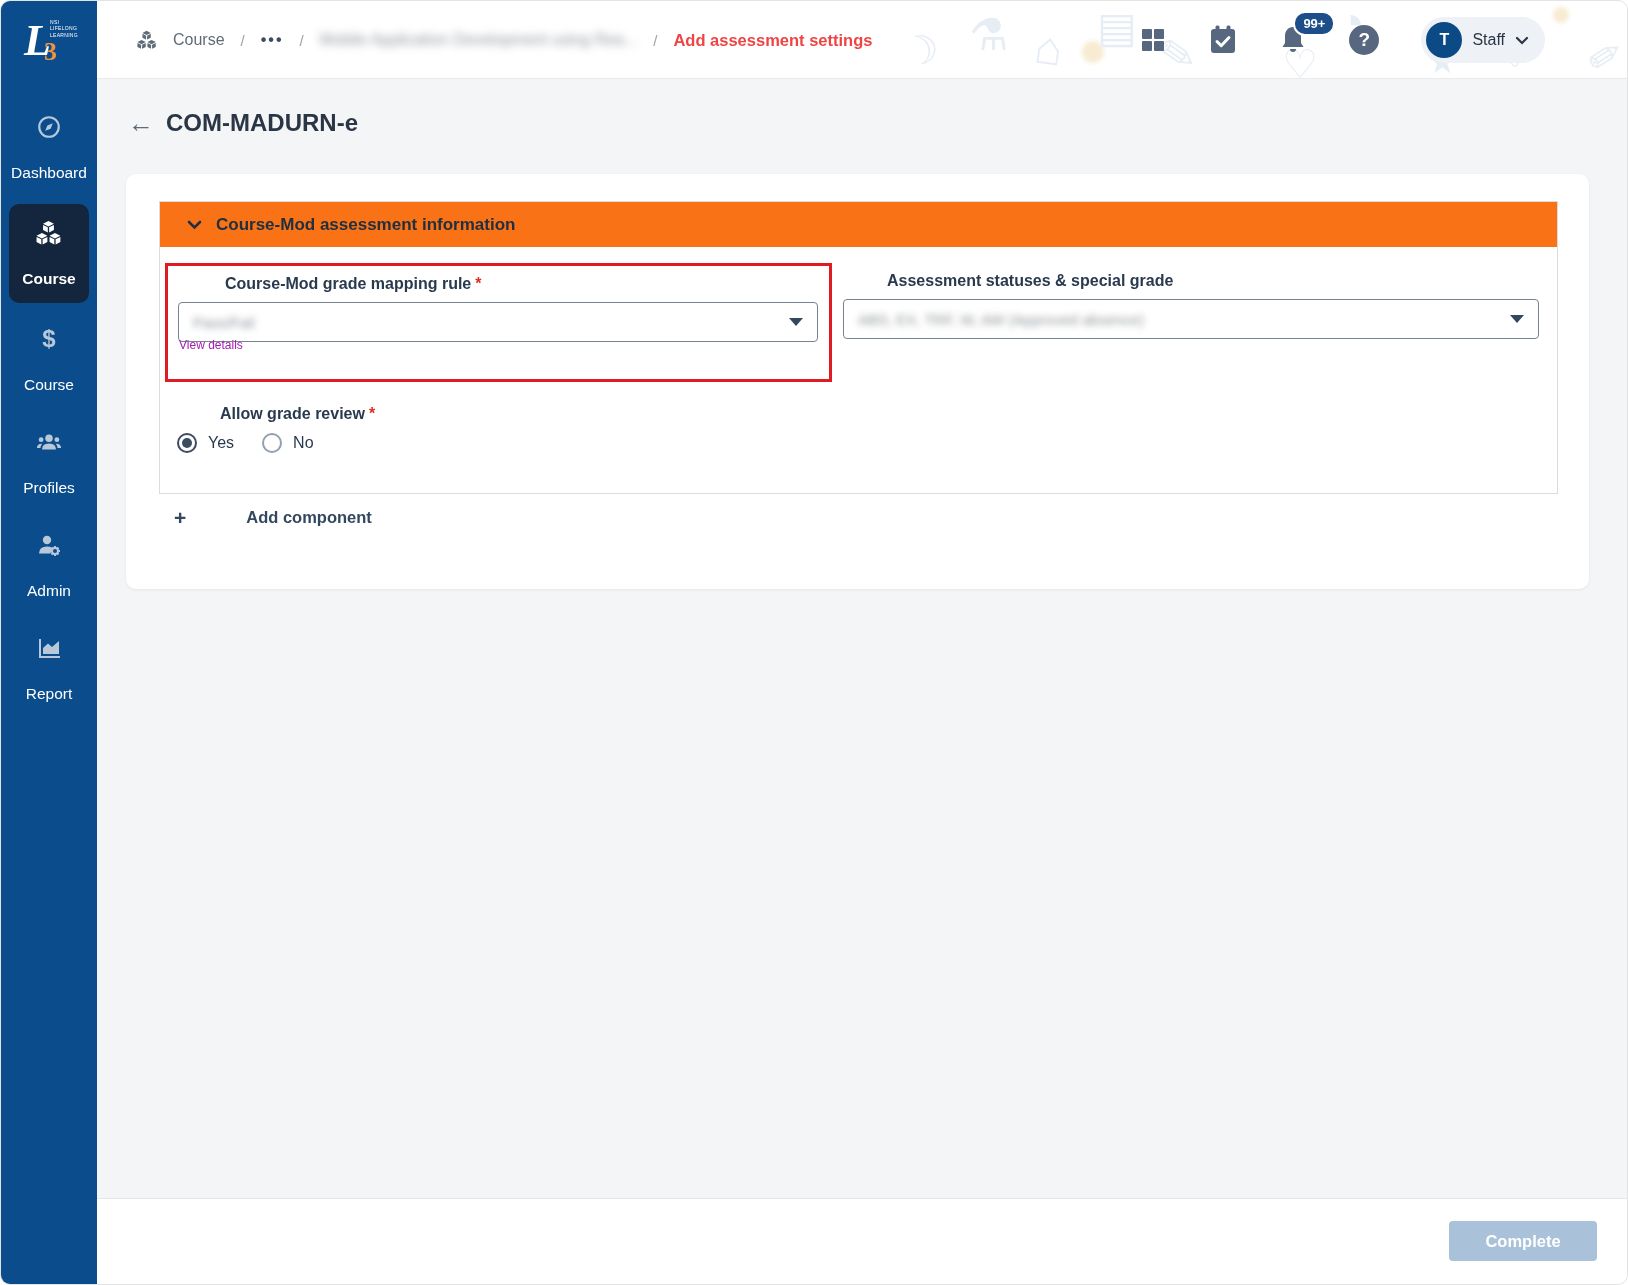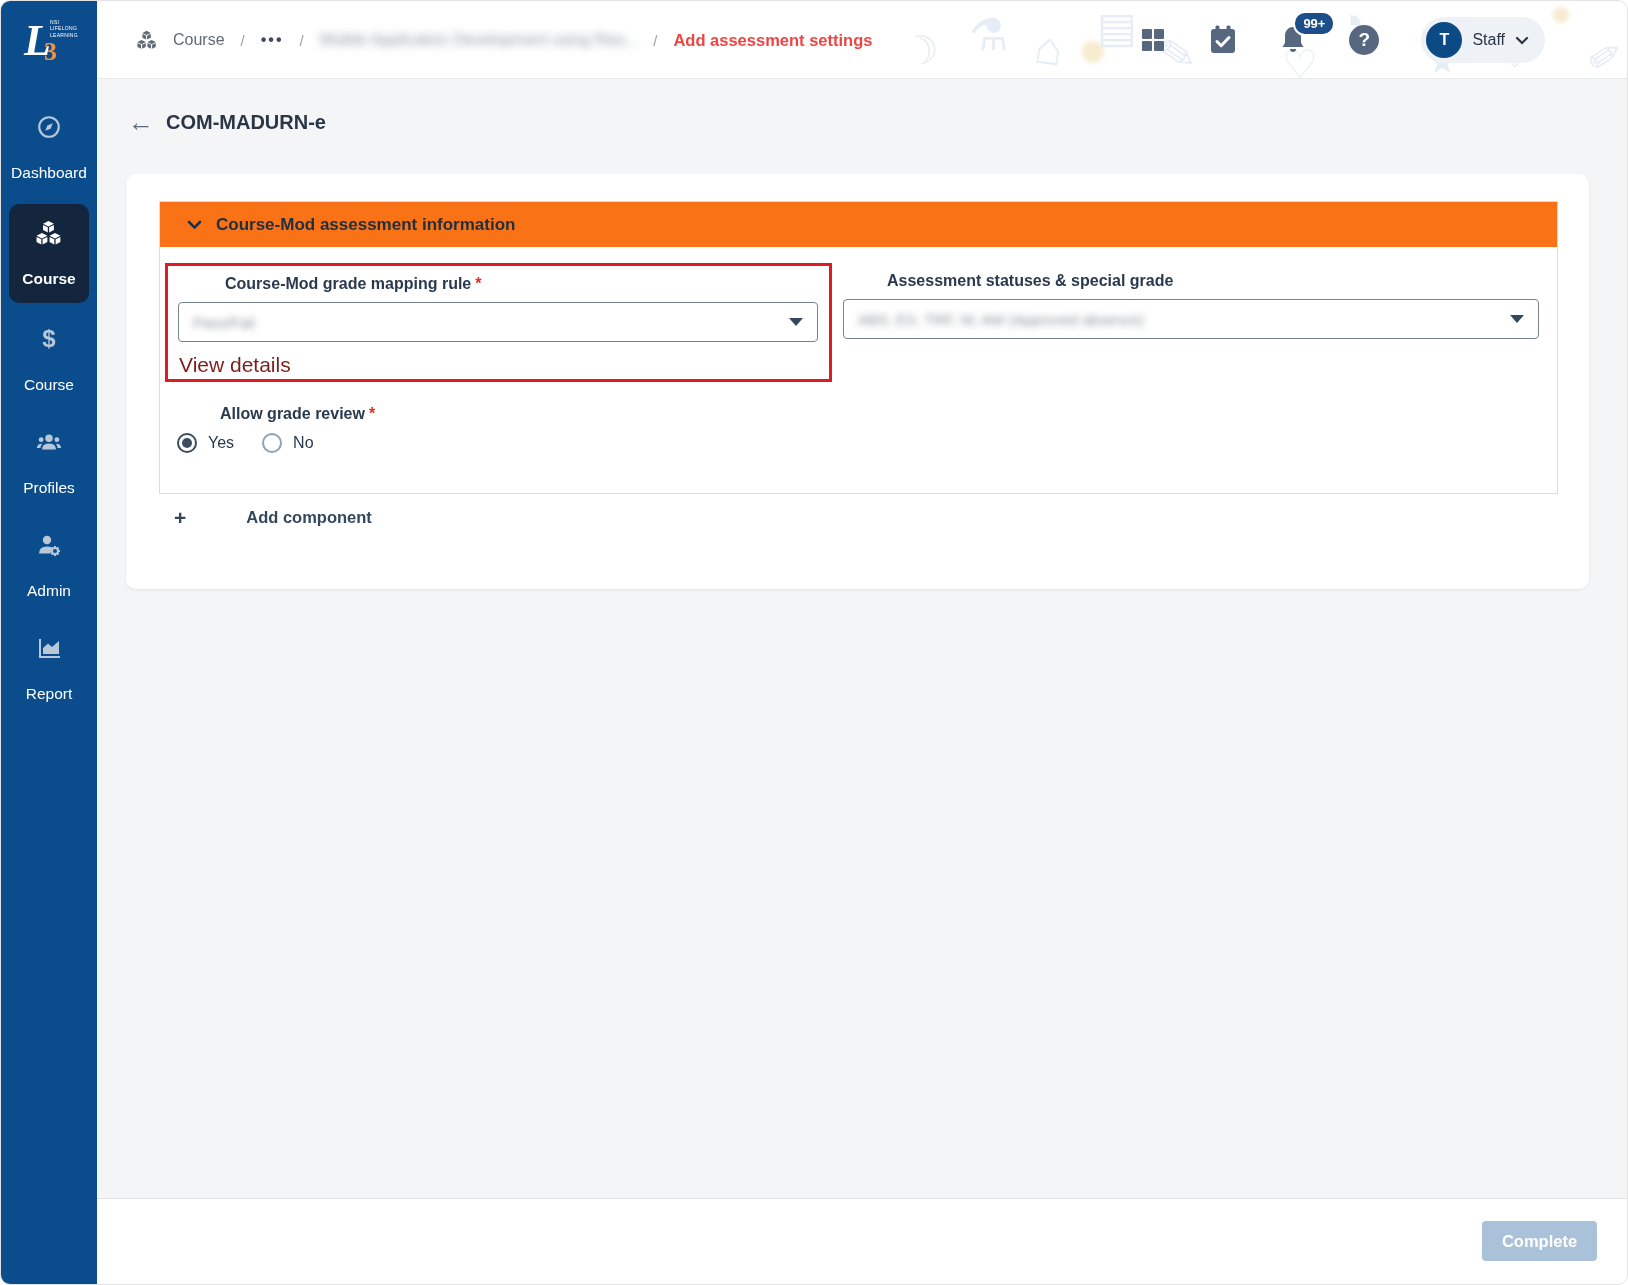--- a/index.html
+++ b/index.html
@@ -43,56 +43,56 @@
   .user-pill { display:flex; align-items:center; gap:10px; background:#eef1f5; border-radius:24px; padding:5px 16px 5px 5px; height:46px; cursor:pointer; }
   .avatar { width:36px; height:36px; border-radius:50%; background:#0c4a85; color:#fff; font-size:16px; font-weight:700;
             display:flex; align-items:center; justify-content:center; }
   .user-role { font-size:16px; color:#2a3546; }
   .pill-chev { font-size:12px; color:#2a3546; }
 
   
   .main { position:absolute; left:96px; top:78px; right:0; bottom:86px; background:#f4f5f6; }
   .title-row { position:absolute; left:31px; top:30px; display:flex; align-items:center; gap:12px; }
   .back-arrow { font-size:26px; color:#5f6b77; font-weight:700; cursor:pointer; line-height:1; }
-  .page-title { font-size:20px; font-weight:700; color:#2a3546; }
+  .page-title { font-size:24px; font-weight:700; color:#2a3546; }
 
   .card { position:absolute; left:29px; top:95px; width:1463px; height:415px; background:#fff; border-radius:10px;
           box-shadow:0 1px 3px rgba(20,30,50,.07); }
   .section { position:absolute; left:33px; top:27px; width:1399px; height:293px; border:1px solid #d9dce1; background:#fff; }
   .section-header { height:45px; background:#f97316; display:flex; align-items:center; padding-left:27px; gap:14px; cursor:pointer; }
   .section-chevron { color:#222f3f; display:flex; }
   .section-title { font-size:17px; font-weight:600; color:#222f3f; }
 
   .red-box { position:absolute; left:5px; top:61px; width:667px; height:119px; border:3px solid #e01b24; }
   .field-label { font-size:16px; font-weight:600; color:#2a3a4e;margin-left:44px; }
   .req { color:#d93025; margin-left:4px; }
   .gm-label { position:absolute; left:13px; top:9px; }
   .select { position:absolute; height:40px; background:#fff; border:1px solid #77838f; border-radius:4px;
             display:flex; align-items:center; justify-content:space-between; padding:0 14px; cursor:pointer; }
   .select .val { font-size:15px; color:#8b9096; filter:blur(3.5px); user-select:none; white-space:nowrap; overflow:hidden; }
   .caret { width:0; height:0; border-left:7px solid transparent; border-right:7px solid transparent; border-top:8px solid #33475e; }
   .sel-grade { left:10px; top:36px; width:640px; }
-  .view-details { position:absolute; left:11px; top:87px; font-size:21px; color:#7f1d1d; cursor:pointer; }
+  .view-details { position:absolute; left:11px; top:72px; font-size:12px; color:#a21caf; cursor:pointer; }
   .label-statuses { position:absolute; left:683px; top:70px; }
   .sel-statuses { left:683px; top:97px; width:696px; }
   .label-review { position:absolute; left:16px; top:203px; }
   .radio-row { position:absolute; left:17px; top:231px; display:flex; align-items:center; gap:28px; }
   .radio-opt { display:flex; align-items:center; gap:11px; cursor:pointer; }
   .radio { width:20px; height:20px; border-radius:50%; border:2px solid #94a0ad; background:#fff; position:relative; }
   .radio.selected { border-color:#3c4c60; }
   .radio.selected::after { content:""; position:absolute; left:3px; top:3px; width:10px; height:10px; border-radius:50%; background:#3c4c60; }
   .radio-label { font-size:16px; color:#2a3a4e; }
 
   .add-component { position:absolute; left:48px; top:333px; display:flex; align-items:center; gap:12px; cursor:pointer; color:#33475e; }
   .plus { font-size:21px; font-weight:700; line-height:1; }
   .add-label { font-size:16.5px; font-weight:600;margin-left:48px; }
 
   
   .footer { position:absolute; left:96px; right:0; bottom:0; height:86px; background:#fff; border-top:1px solid #e3e6e9; }
-  .btn-complete { position:absolute; right:30px; bottom:23px; width:115px; height:40px; background:#a9c2da; color:#fff;
+  .btn-complete { position:absolute; right:30px; bottom:23px; width:148px; height:40px; background:#a9c2da; color:#fff;
                   border:none; border-radius:4px; font-size:16.5px; font-weight:700; cursor:default; }
   svg { display:block; }
 </style>
 </head>
 <body>
 
 <div class="app">
 
   <aside class="sidebar">
     <div class="logo">

